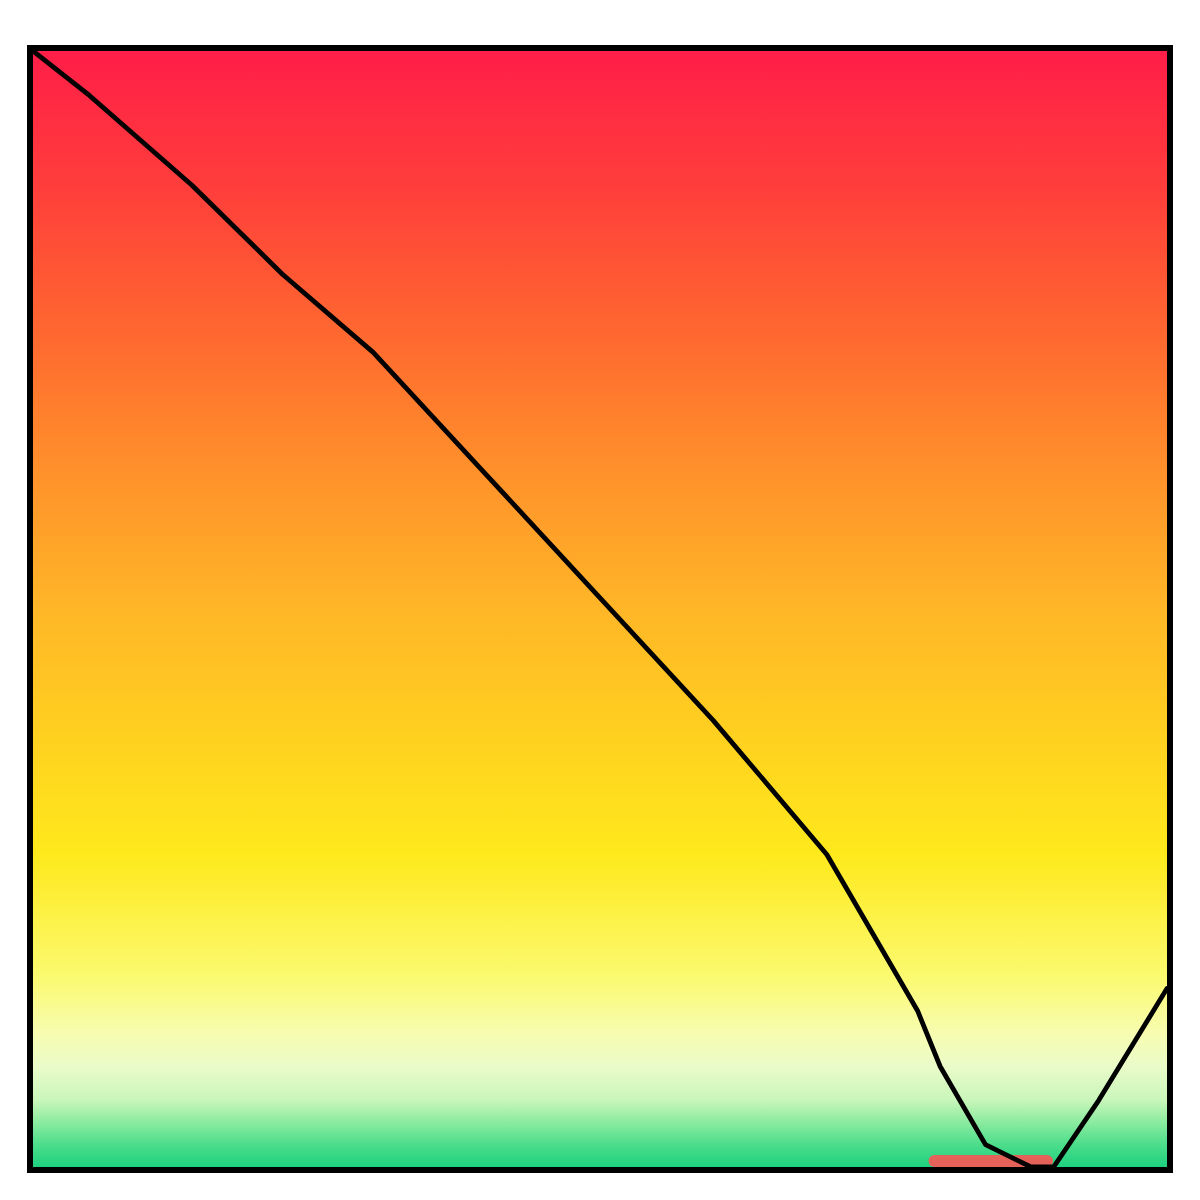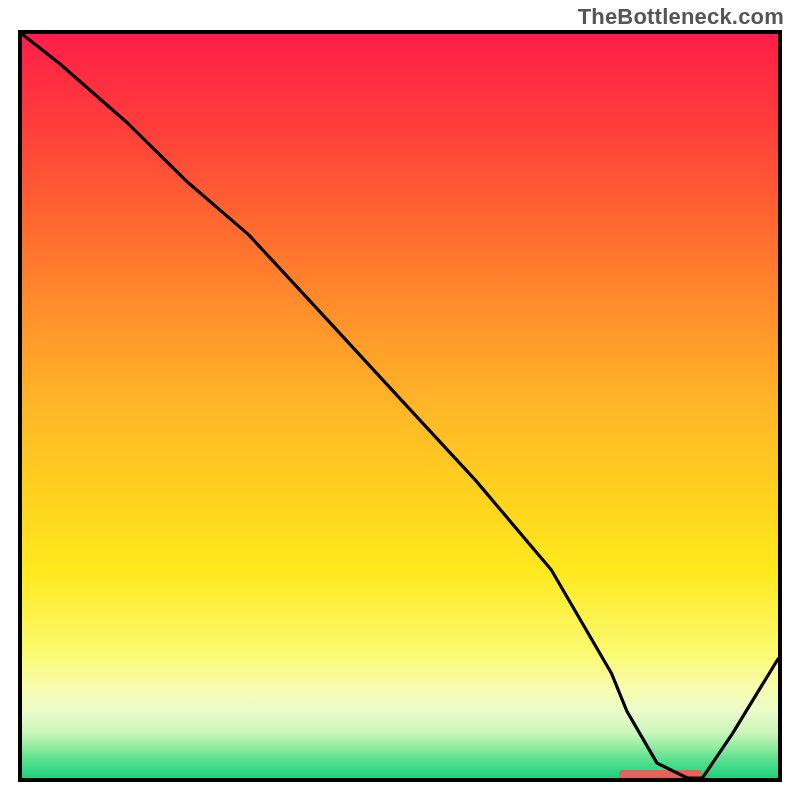--- a/index.html
+++ b/index.html
@@ -66,21 +66,20 @@
   }
   svg {
     position: absolute;
     left: 0; top: 0;
   }
 </style>
 </head>
 <body>
 
 <div class="root">
-  <div class="watermark">TheBottleneck.com</div>
 
   <div class="plot">
     <div class="gradient"></div>
     <div class="marker" id="marker" style="left: 597.24px; width: 83.16px; background: rgb(229, 98, 90);"></div>
     <svg id="curveSvg" viewBox="0 0 756 744" width="756" height="744" preserveAspectRatio="none">
       <path id="curvePath" fill="none" stroke="#000000" stroke-width="3.2" stroke-linejoin="round" stroke-linecap="round" d="M0.0 0.0 L37.8 29.8 L105.8 89.3 L166.3 148.8 L226.8 200.9 L302.4 282.7 L378.0 364.6 L453.6 446.4 L529.2 535.7 L589.7 639.8 L604.8 677.0 L635.0 729.1 L665.3 744.0 L680.4 744.0 L710.6 699.4 L756.0 625.0"></path>
     </svg>
   </div>
 </div>
 

